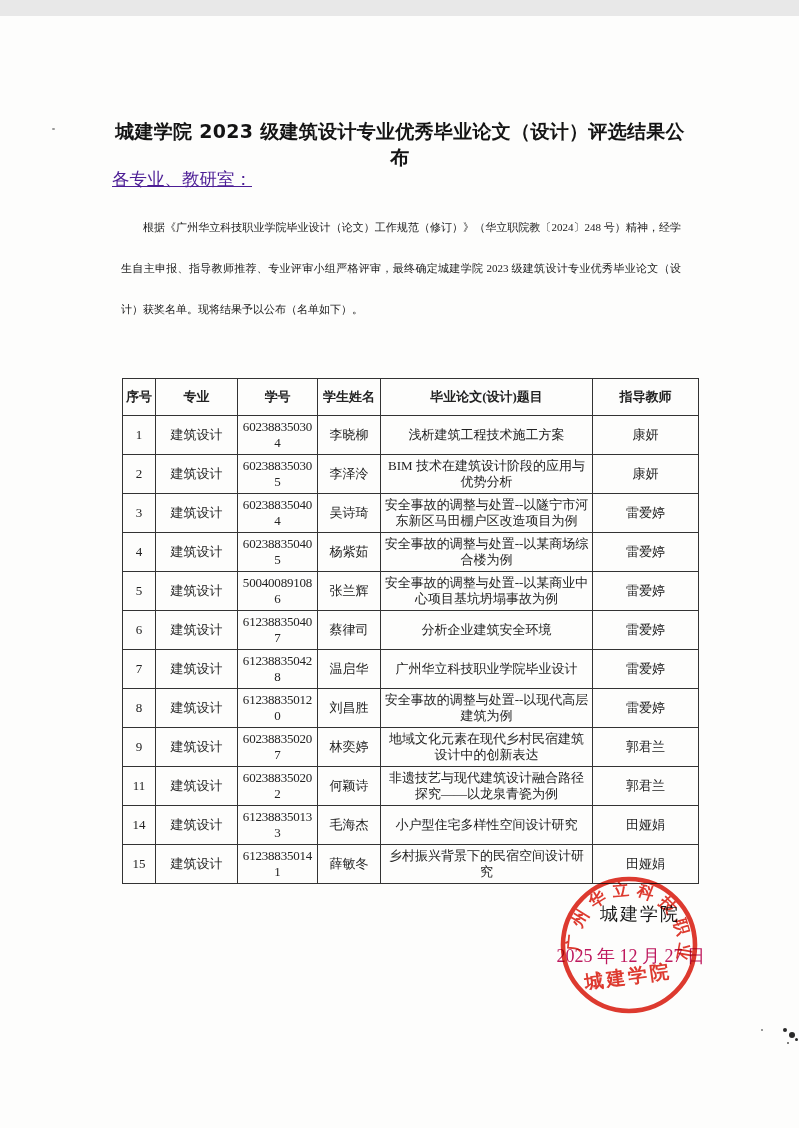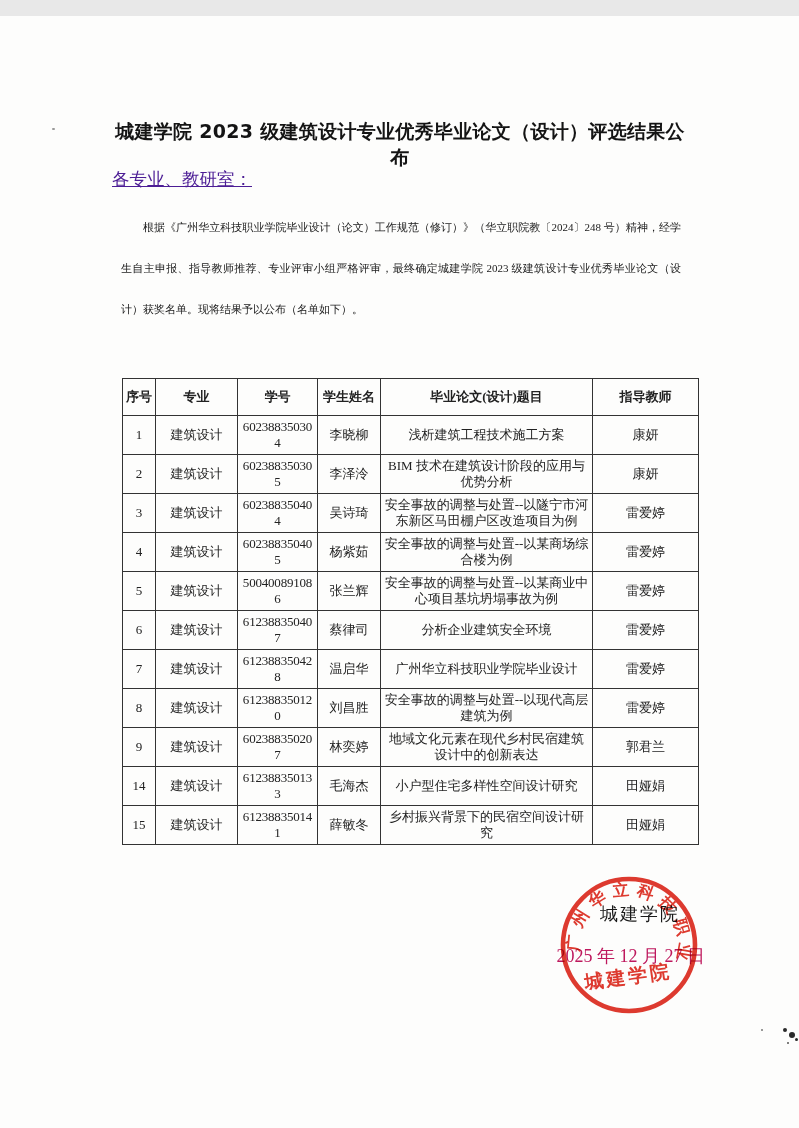--- a/index.html
+++ b/index.html
@@ -146,20 +146,28 @@
         </tr>
         <tr>
           <td class="col-no">9</td>
           <td class="col-major">建筑设计</td>
           <td class="col-student_id">602388350207</td>
           <td class="col-student_name">林奕婷</td>
           <td class="col-thesis_title">地域文化元素在现代乡村民宿建筑设计中的创新表达</td>
           <td class="col-advisor">郭君兰</td>
         </tr>
         <tr>
+          <td class="col-no">11</td>
+          <td class="col-major">建筑设计</td>
+          <td class="col-student_id">602388350202</td>
+          <td class="col-student_name">何颖诗</td>
+          <td class="col-thesis_title">非遗技艺与现代建筑设计融合路径探究——以龙泉青瓷为例</td>
+          <td class="col-advisor">郭君兰</td>
+        </tr>
+        <tr>
           <td class="col-no">14</td>
           <td class="col-major">建筑设计</td>
           <td class="col-student_id">612388350133</td>
           <td class="col-student_name">毛海杰</td>
           <td class="col-thesis_title">小户型住宅多样性空间设计研究</td>
           <td class="col-advisor">田娅娟</td>
         </tr>
         <tr>
           <td class="col-no">15</td>
           <td class="col-major">建筑设计</td>

